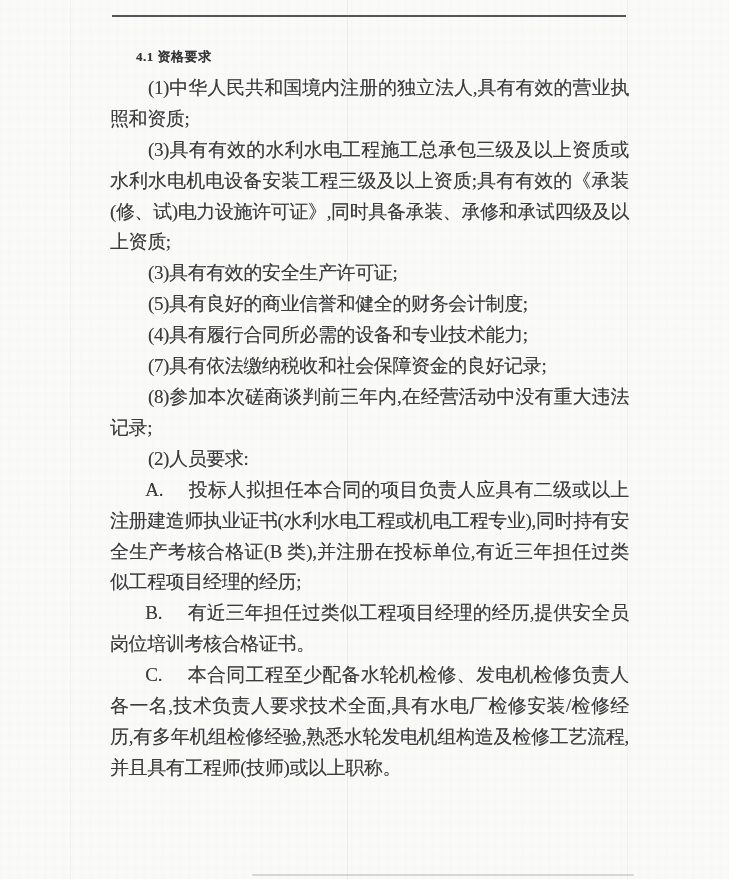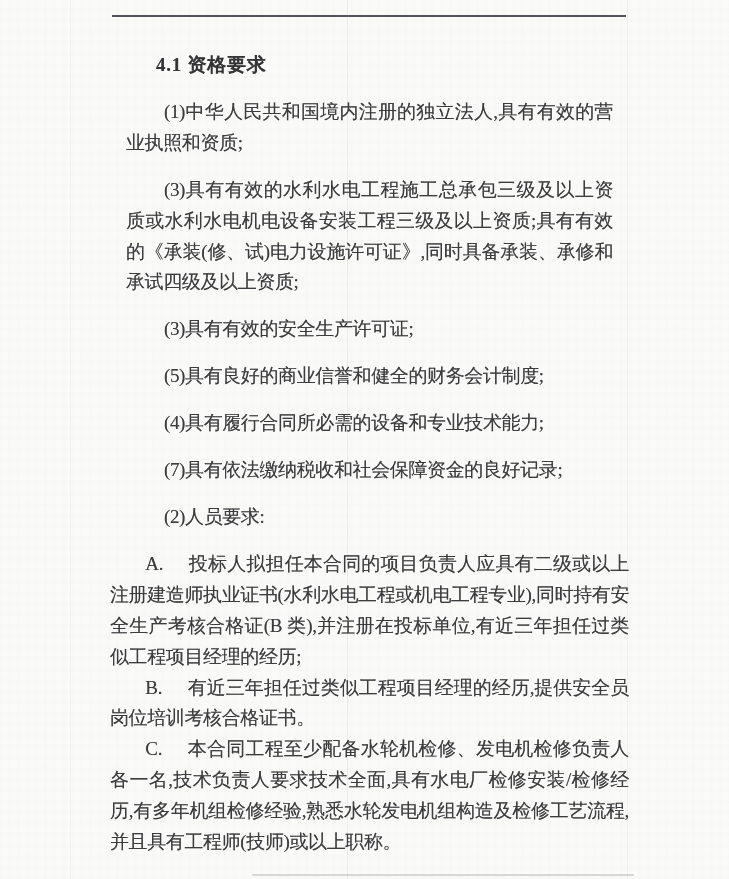--- a/index.html
+++ b/index.html
@@ -77,31 +77,31 @@
     top: 42px;
     width: 519px;
     color: #3c3c3e;
     font-size: 19px;
     line-height: 30.9px;
     letter-spacing: -0.02em;
     text-align: justify;
     text-shadow: 0 0 0.5px rgba(70,70,75,0.55);
   }
   .section-title {
-    margin: 8px;
-    font-size: 19px;
+    margin: 0;
+    font-size: 13px;
     font-weight: bold;
     color: #343437;
     text-indent: 2em;
     line-height: 30.9px;
     letter-spacing: 0.04em;
     text-align: left;
   }
   .para {
-    margin: 16px;
+    margin: 0;
     text-indent: 2em;
   }
   .para-lettered {
     margin: 0;
     text-indent: 1.85em;
   }
   .item-label {
     margin-right: 1.3em;
     letter-spacing: 0;
   }
@@ -128,20 +128,21 @@
 
     <p class="para">(3)具有有效的安全生产许可证;</p>
 
 
     <p class="para">(5)具有良好的商业信誉和健全的财务会计制度;</p>
 
     <p class="para">(4)具有履行合同所必需的设备和专业技术能力;</p>
 
     <p class="para">(7)具有依法缴纳税收和社会保障资金的良好记录;</p>
 
+    <p class="para">(8)参加本次磋商谈判前三年内,在经营活动中没有重大违法记录;</p>
 
     <p class="para">(2)人员要求:</p>
 
     <p class="para-lettered">
       <span class="item-label">A.</span><span>投标人拟担任本合同的项目负责人应具有二级或以上注册建造师执业证书(水利水电工程或机电工程专业),同时持有安全生产考核合格证(B 类),并注册在投标单位,有近三年担任过类似工程项目经理的经历;</span>
     </p>
 
     <p class="para-lettered">
       <span class="item-label">B.</span><span>有近三年担任过类似工程项目经理的经历,提供安全员岗位培训考核合格证书。</span>
     </p>

